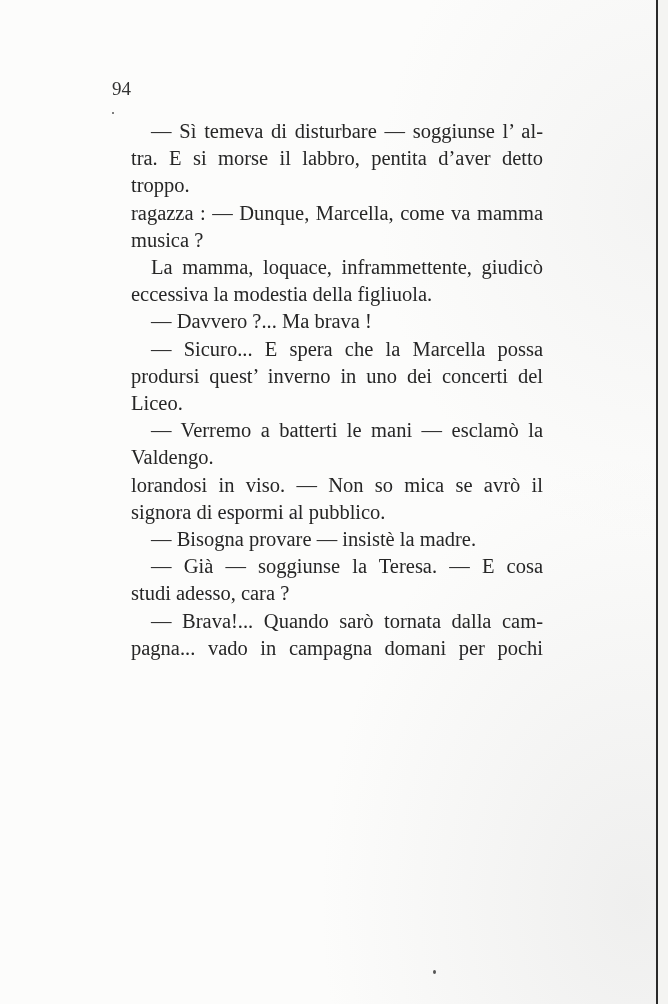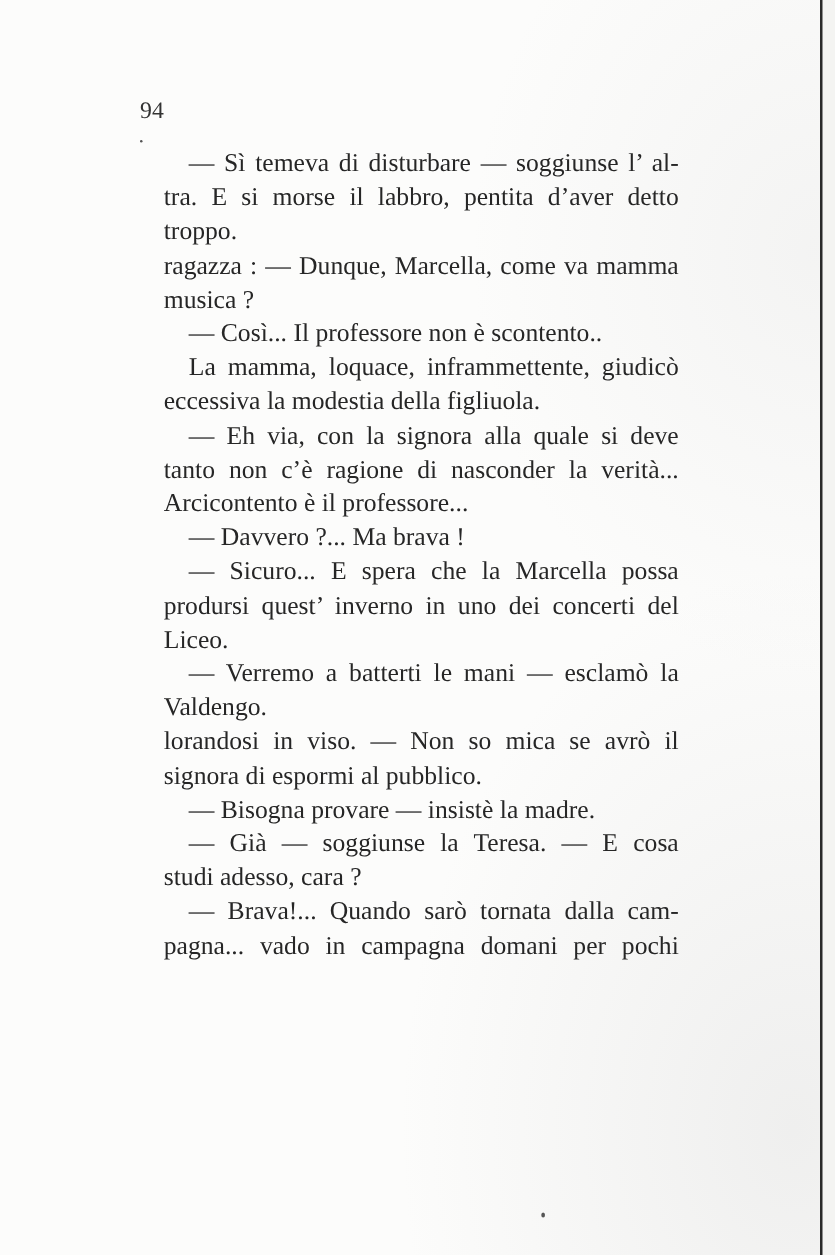--- a/index.html
+++ b/index.html
@@ -53,30 +53,22 @@
       <div class="para">
         <span class="line" style="padding-left: 20px;">— Sì temeva di disturbare — soggiunse l’ al-</span>
         <span class="line">tra. E si morse il labbro, pentita d’aver detto</span>
         <span class="line last">troppo.</span>
       </div>
       <div class="para">
         <span class="line">ragazza : — Dunque, Marcella, come va mamma</span>
         <span class="line last">musica ?</span>
       </div>
       <div class="para">
-        <span class="line last" style="padding-left: 20px;">— Così... Il professore non è scontento..</span>
-      </div>
-      <div class="para">
         <span class="line" style="padding-left: 20px;">La mamma, loquace, inframmettente, giudicò</span>
         <span class="line last">eccessiva la modestia della figliuola.</span>
-      </div>
-      <div class="para">
-        <span class="line" style="padding-left: 20px;">— Eh via, con la signora alla quale si deve</span>
-        <span class="line">tanto non c’è ragione di nasconder la verità...</span>
-        <span class="line last">Arcicontento è il professore...</span>
       </div>
       <div class="para">
         <span class="line last" style="padding-left: 20px;">— Davvero ?... Ma brava !</span>
       </div>
       <div class="para">
         <span class="line" style="padding-left: 20px;">— Sicuro... E spera che la Marcella possa</span>
         <span class="line">prodursi quest’ inverno in uno dei concerti del</span>
         <span class="line last">Liceo.</span>
       </div>
       <div class="para">

